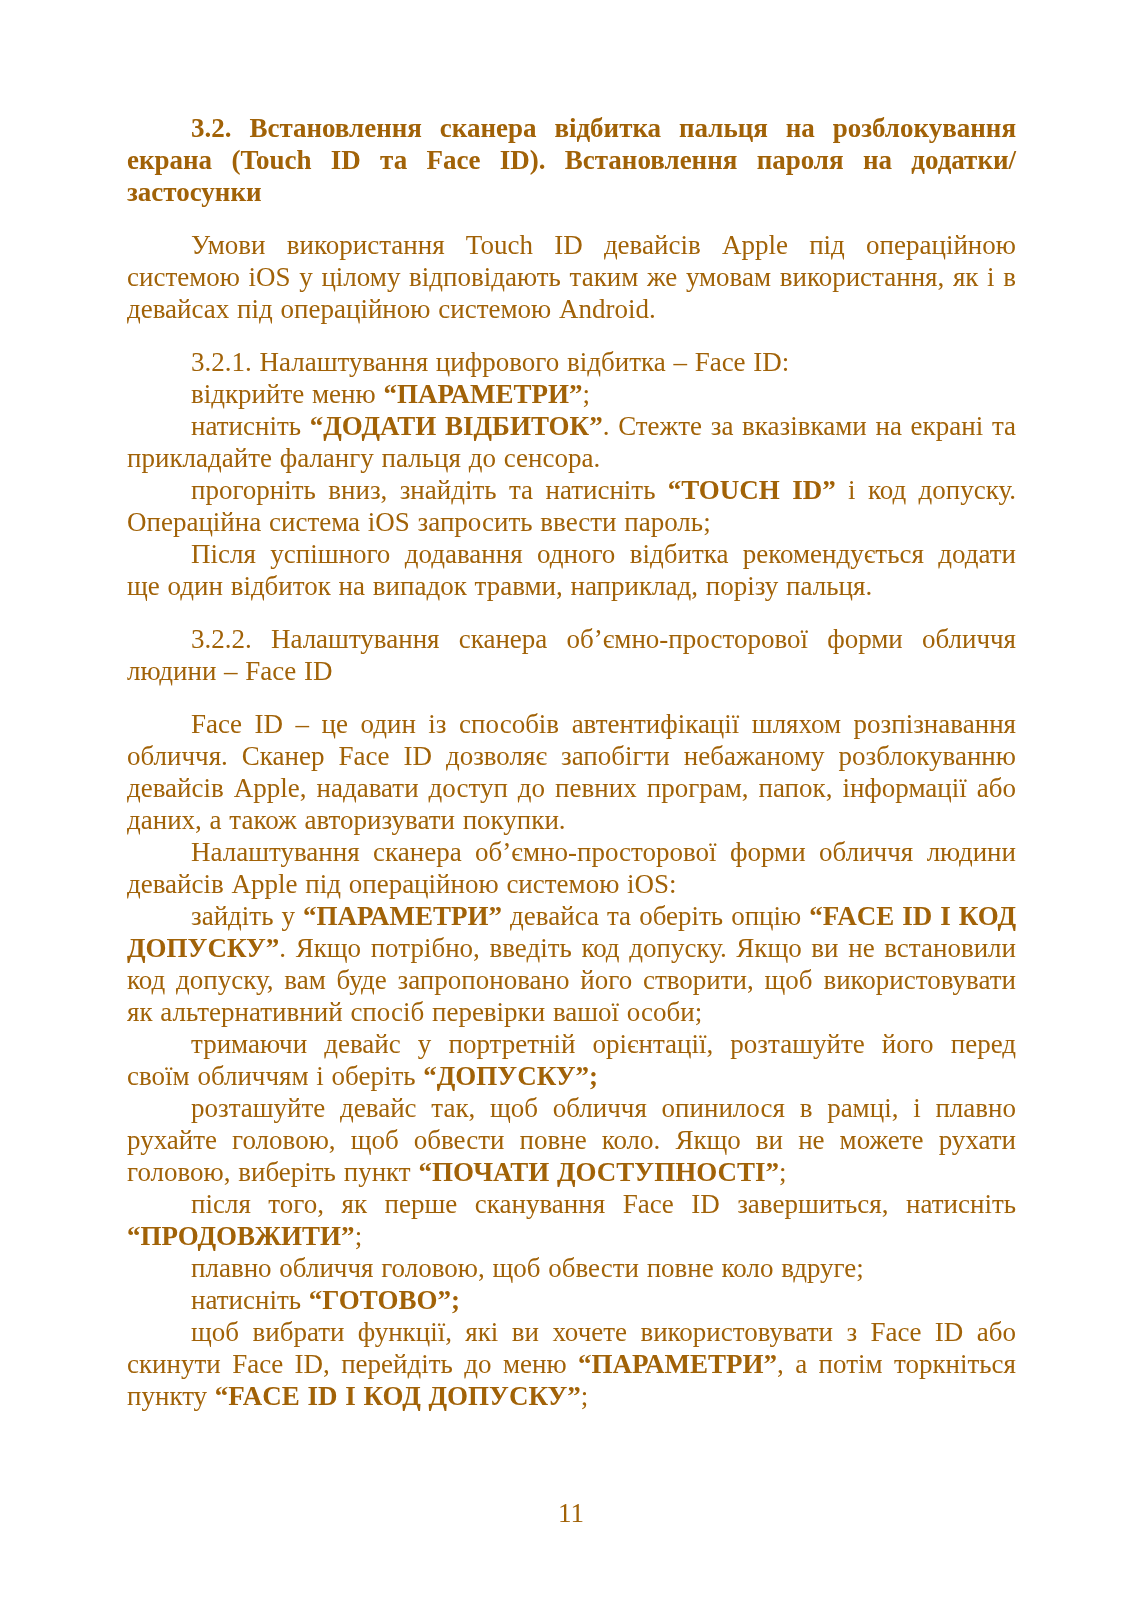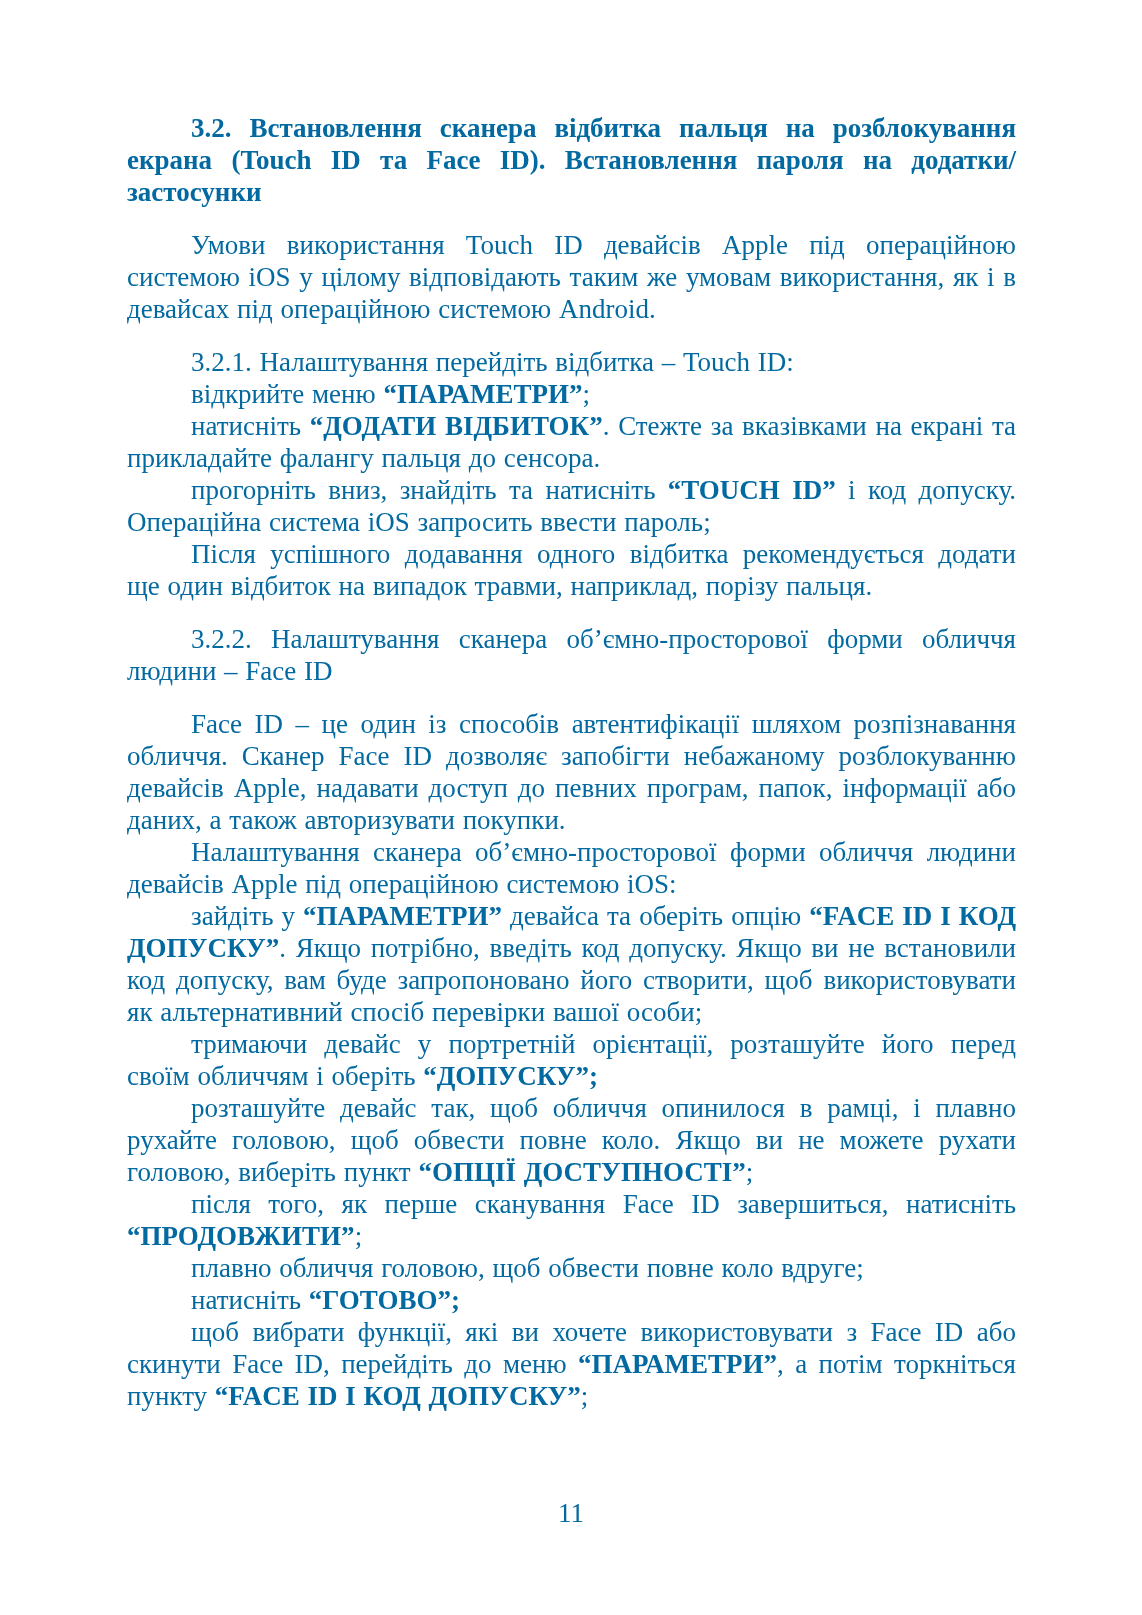--- a/index.html
+++ b/index.html
@@ -5,21 +5,21 @@
   html, body {
     margin: 0;
     padding: 0;
     background: #ffffff;
   }
   .page {
     position: relative;
     width: 1142px;
     height: 1615px;
     background: #ffffff;
-    color: #0369a1;
+    color: #a16207;
     font-family: "Liberation Serif", "DejaVu Serif", serif;
     overflow: hidden;
   }
   .content {
     position: absolute;
     left: 127px;
     top: 112px;
     width: 889px;
   }
   .para {
@@ -49,30 +49,30 @@
     line-height: 32px;
   }
 </style>
 </head>
 <body>
 
 <div class="page">
   <div class="content">
       <p class="para title"><b>3.2. Встановлення сканера відбитка пальця на розблокування екрана (Touch ID та Face ID). Встановлення пароля на додатки/застосунки</b></p>
       <p class="para gap"><span>Умови використання Touch ID девайсів Apple під операційною системою iOS у цілому відповідають таким же умовам використання, як і в девайсах під операційною системою Android.</span></p>
-      <p class="para gap"><span>3.2.1. Налаштування перейдіть відбитка – Touch ID:</span></p>
+      <p class="para gap"><span>3.2.1. Налаштування цифрового відбитка – Face ID:</span></p>
       <p class="para"><span>відкрийте меню </span><b>“ПАРАМЕТРИ”</b><span>;</span></p>
       <p class="para"><span>натисніть </span><b>“ДОДАТИ ВІДБИТОК”</b><span>. Стежте за вказівками на екрані та прикладайте фалангу пальця до сенсора.</span></p>
       <p class="para"><span>прогорніть вниз, знайдіть та натисніть </span><b>“TOUCH ID”</b><span> і код допуску. Операційна система iOS запросить ввести пароль;</span></p>
       <p class="para"><span>Після успішного додавання одного відбитка рекомендується додати ще один відбиток на випадок травми, наприклад, порізу пальця.</span></p>
       <p class="para gap"><span>3.2.2. Налаштування сканера об’ємно-просторової форми обличчя людини – Face ID</span></p>
       <p class="para gap"><span>Face ID – це один із способів автентифікації шляхом розпізнавання обличчя. Сканер Face ID дозволяє запобігти небажаному розблокуванню девайсів Apple, надавати доступ до певних програм, папок, інформації або даних, а також авторизувати покупки.</span></p>
       <p class="para"><span>Налаштування сканера об’ємно-просторової форми обличчя людини девайсів Apple під операційною системою iOS:</span></p>
       <p class="para"><span>зайдіть у </span><b>“ПАРАМЕТРИ”</b><span> девайса та оберіть опцію </span><b>“FACE ID І КОД ДОПУСКУ”</b><span>. Якщо потрібно, введіть код допуску. Якщо ви не встановили код допуску, вам буде запропоновано його створити, щоб використовувати як альтернативний спосіб перевірки вашої особи;</span></p>
       <p class="para"><span>тримаючи девайс у портретній орієнтації, розташуйте його перед своїм обличчям і оберіть </span><b>“ДОПУСКУ”;</b></p>
-      <p class="para"><span>розташуйте девайс так, щоб обличчя опинилося в рамці, і плавно рухайте головою, щоб обвести повне коло. Якщо ви не можете рухати головою, виберіть пункт </span><b>“ОПЦІЇ ДОСТУПНОСТІ”</b><span>;</span></p>
+      <p class="para"><span>розташуйте девайс так, щоб обличчя опинилося в рамці, і плавно рухайте головою, щоб обвести повне коло. Якщо ви не можете рухати головою, виберіть пункт </span><b>“ПОЧАТИ ДОСТУПНОСТІ”</b><span>;</span></p>
       <p class="para"><span>після того, як перше сканування Face ID завершиться, натисніть </span><b>“ПРОДОВЖИТИ”</b><span>;</span></p>
       <p class="para"><span>плавно обличчя головою, щоб обвести повне коло вдруге;</span></p>
       <p class="para"><span>натисніть </span><b>“ГОТОВО”;</b></p>
       <p class="para"><span>щоб вибрати функції, які ви хочете використовувати з Face ID або скинути Face ID, перейдіть до меню </span><b>“ПАРАМЕТРИ”</b><span>, а потім торкніться пункту </span><b>“FACE ID І КОД ДОПУСКУ”</b><span>;</span></p>
     </div>
   <div class="page-number">11</div>
 </div>
 
 </body></html>

